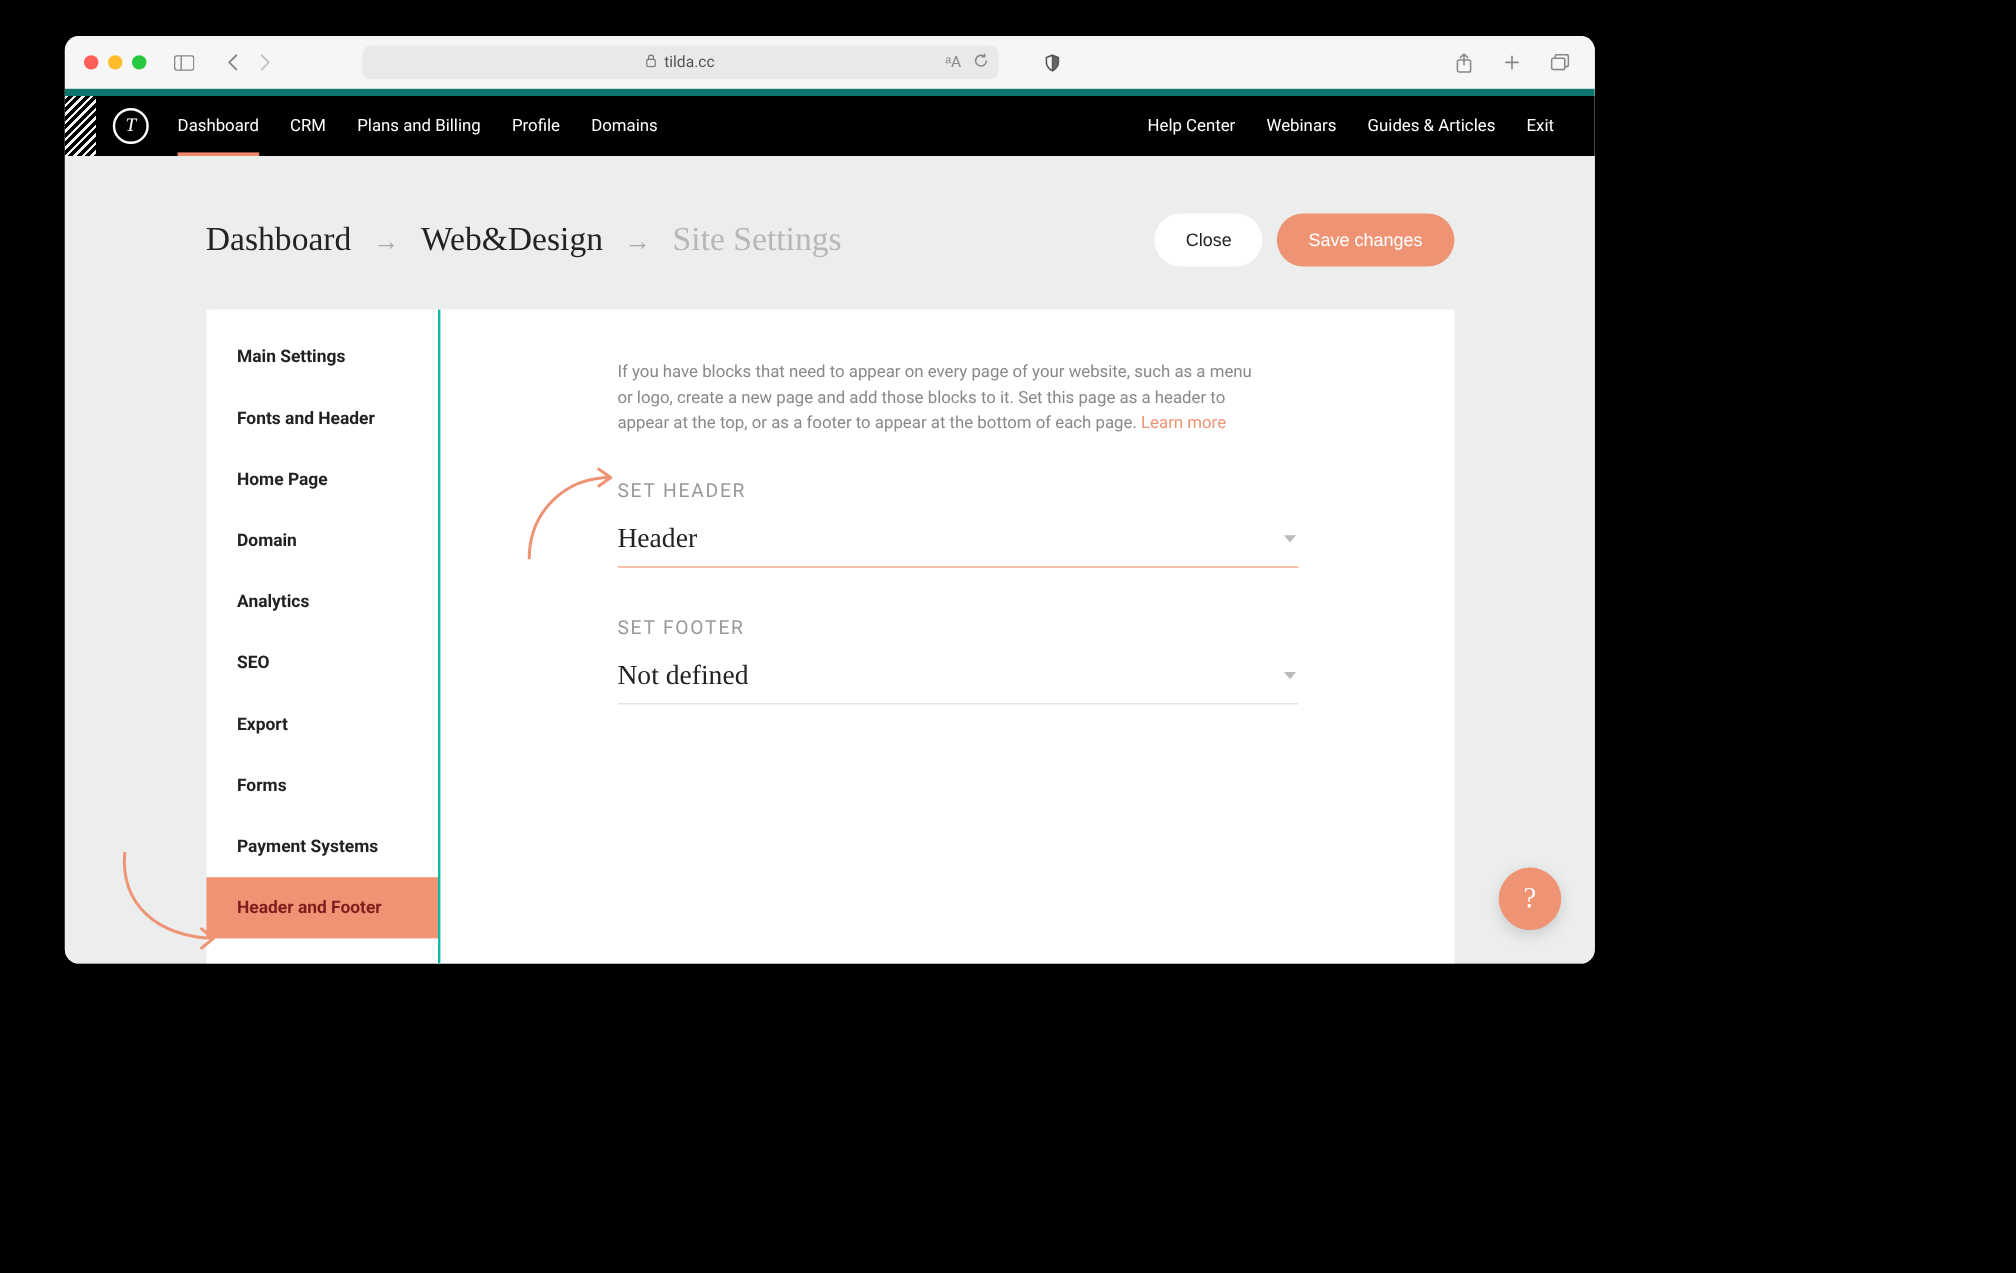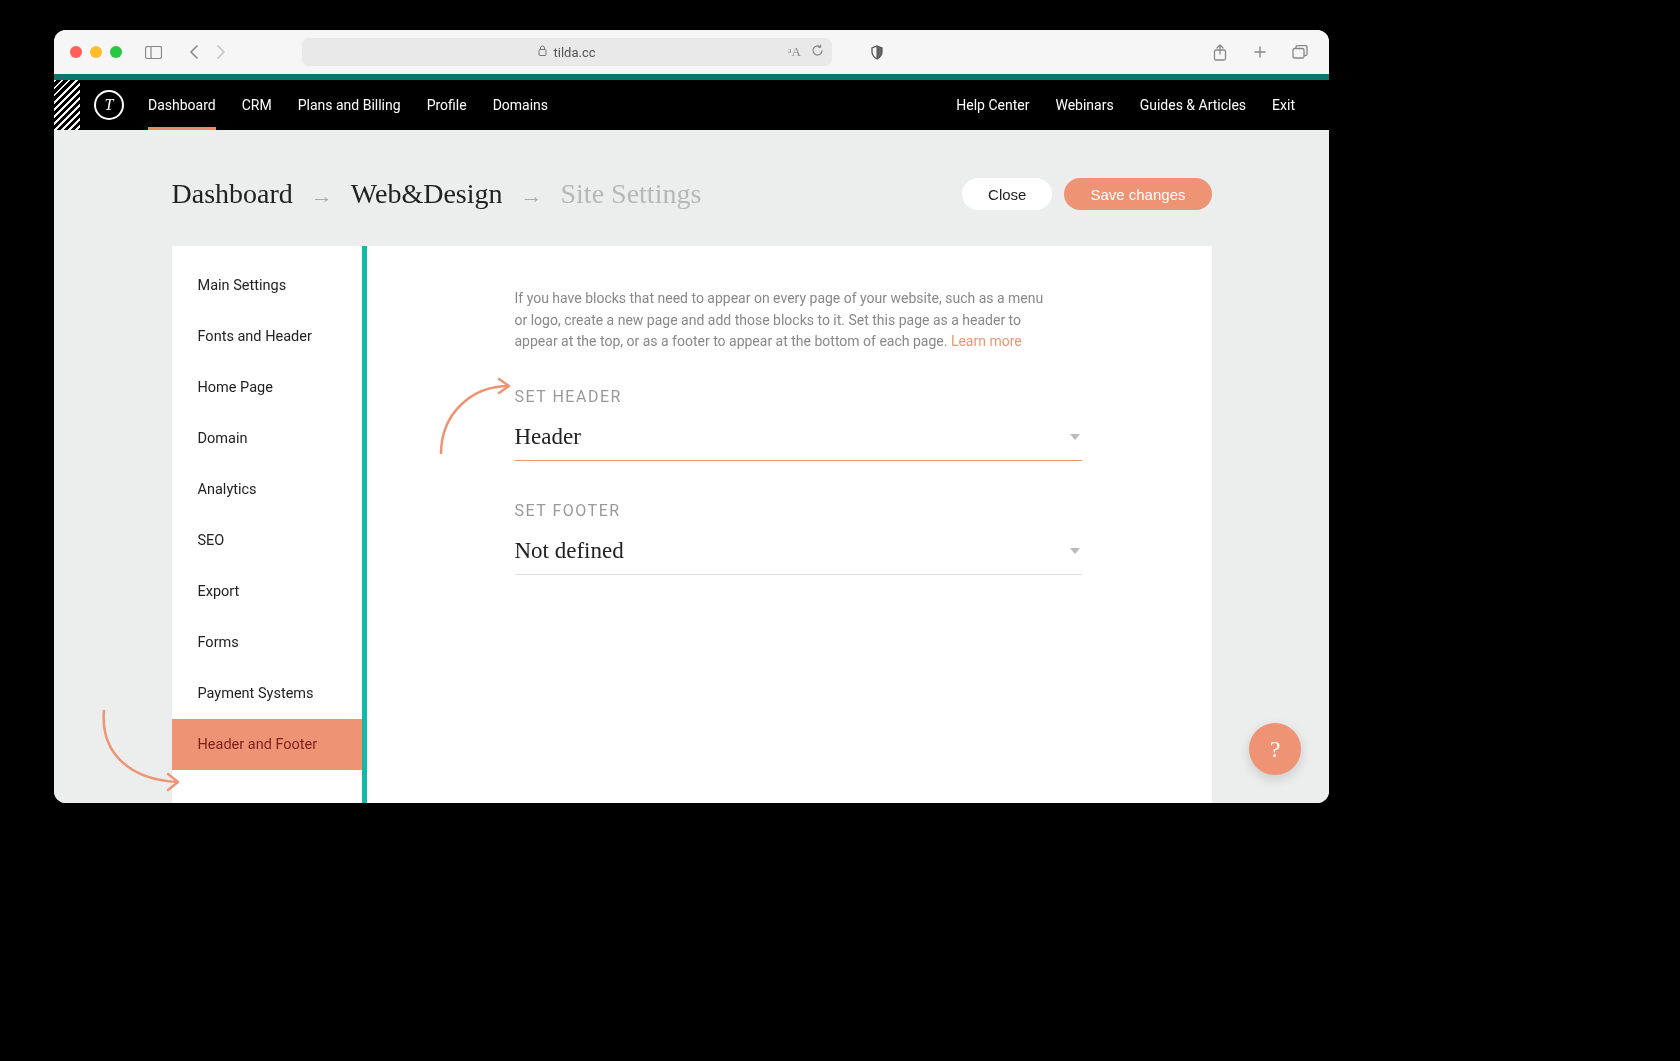--- a/index.html
+++ b/index.html
@@ -126,37 +126,38 @@
     display: flex; align-items: baseline; gap: 18px;
     font-family: Georgia, "Times New Roman", serif;
     font-size: 28px;
     color: #222;
   }
   .breadcrumb .sep { color: #aaa; font-size: 22px; font-family: -apple-system, sans-serif; }
   .breadcrumb .crumb-current { color: #b7b7b7; }
   .action-buttons { display: flex; gap: 12px; }
   .btn {
     border: none; border-radius: 999px; padding: 0 26px;
-    height: 32px; font-size: 15px; cursor: pointer;
+    height: 44px; font-size: 15px; cursor: pointer;
     display: inline-flex; align-items: center; justify-content: center;
   }
   .btn-close { background: #fff; color: #222; }
   .btn-save { background: #ee9475; color: #fff; text-align: center; }
 
   
   .settings-panel {
     background: #fff;
     display: flex;
     min-height: 560px;
     border-radius: 2px;
   }
   .sidebar {
     width: 195px;
-    border-right: 5px solid #14b8a6;
+    border-right: 2px solid #14b8a6;
     padding: 14px 0;
+    font-weight: bold;
   }
   .sidebar-item {
     padding: 17px 26px;
     font-size: 14.5px;
     color: #222;
     cursor: pointer;
   }
   .sidebar-item.active {
     background: #ee9475;
     color: #7f1d1d;
@@ -250,21 +251,21 @@
     </div>
     <div class="address-bar">
       <span class="lock">
         <svg width="9" height="11" viewBox="0 0 9 11">
             <rect x="1" y="4.5" width="7" height="6" rx="1" fill="none" stroke="#777" stroke-width="1"></rect>
             <path d="M2.5 4.5 V3 a2 2 0 0 1 4 0 V4.5" fill="none" stroke="#777" stroke-width="1"></path>
           </svg>
       </span>
       <span>tilda.cc</span>
       <span class="address-right-icons">
-        <span style="font-size:13px;font-family:Liberation Serif, serif;">ᵃA</span>
+        <span style="font-size:13px;">ᵃA</span>
         <span>
           <svg width="13" height="13" viewBox="0 0 13 13">
               <path d="M11 6.5 A4.5 4.5 0 1 1 9.3 3" fill="none" stroke="#888" stroke-width="1.3"></path>
               <path d="M9.5 0.8 L9.5 3.2 L7.1 3.2" fill="none" stroke="#888" stroke-width="1.3"></path>
             </svg>
         </span>
       </span>
     </div>
     <div class="chrome-icon-btn" style="margin-left:4px;">
       <svg width="14" height="15" viewBox="0 0 14 15">

